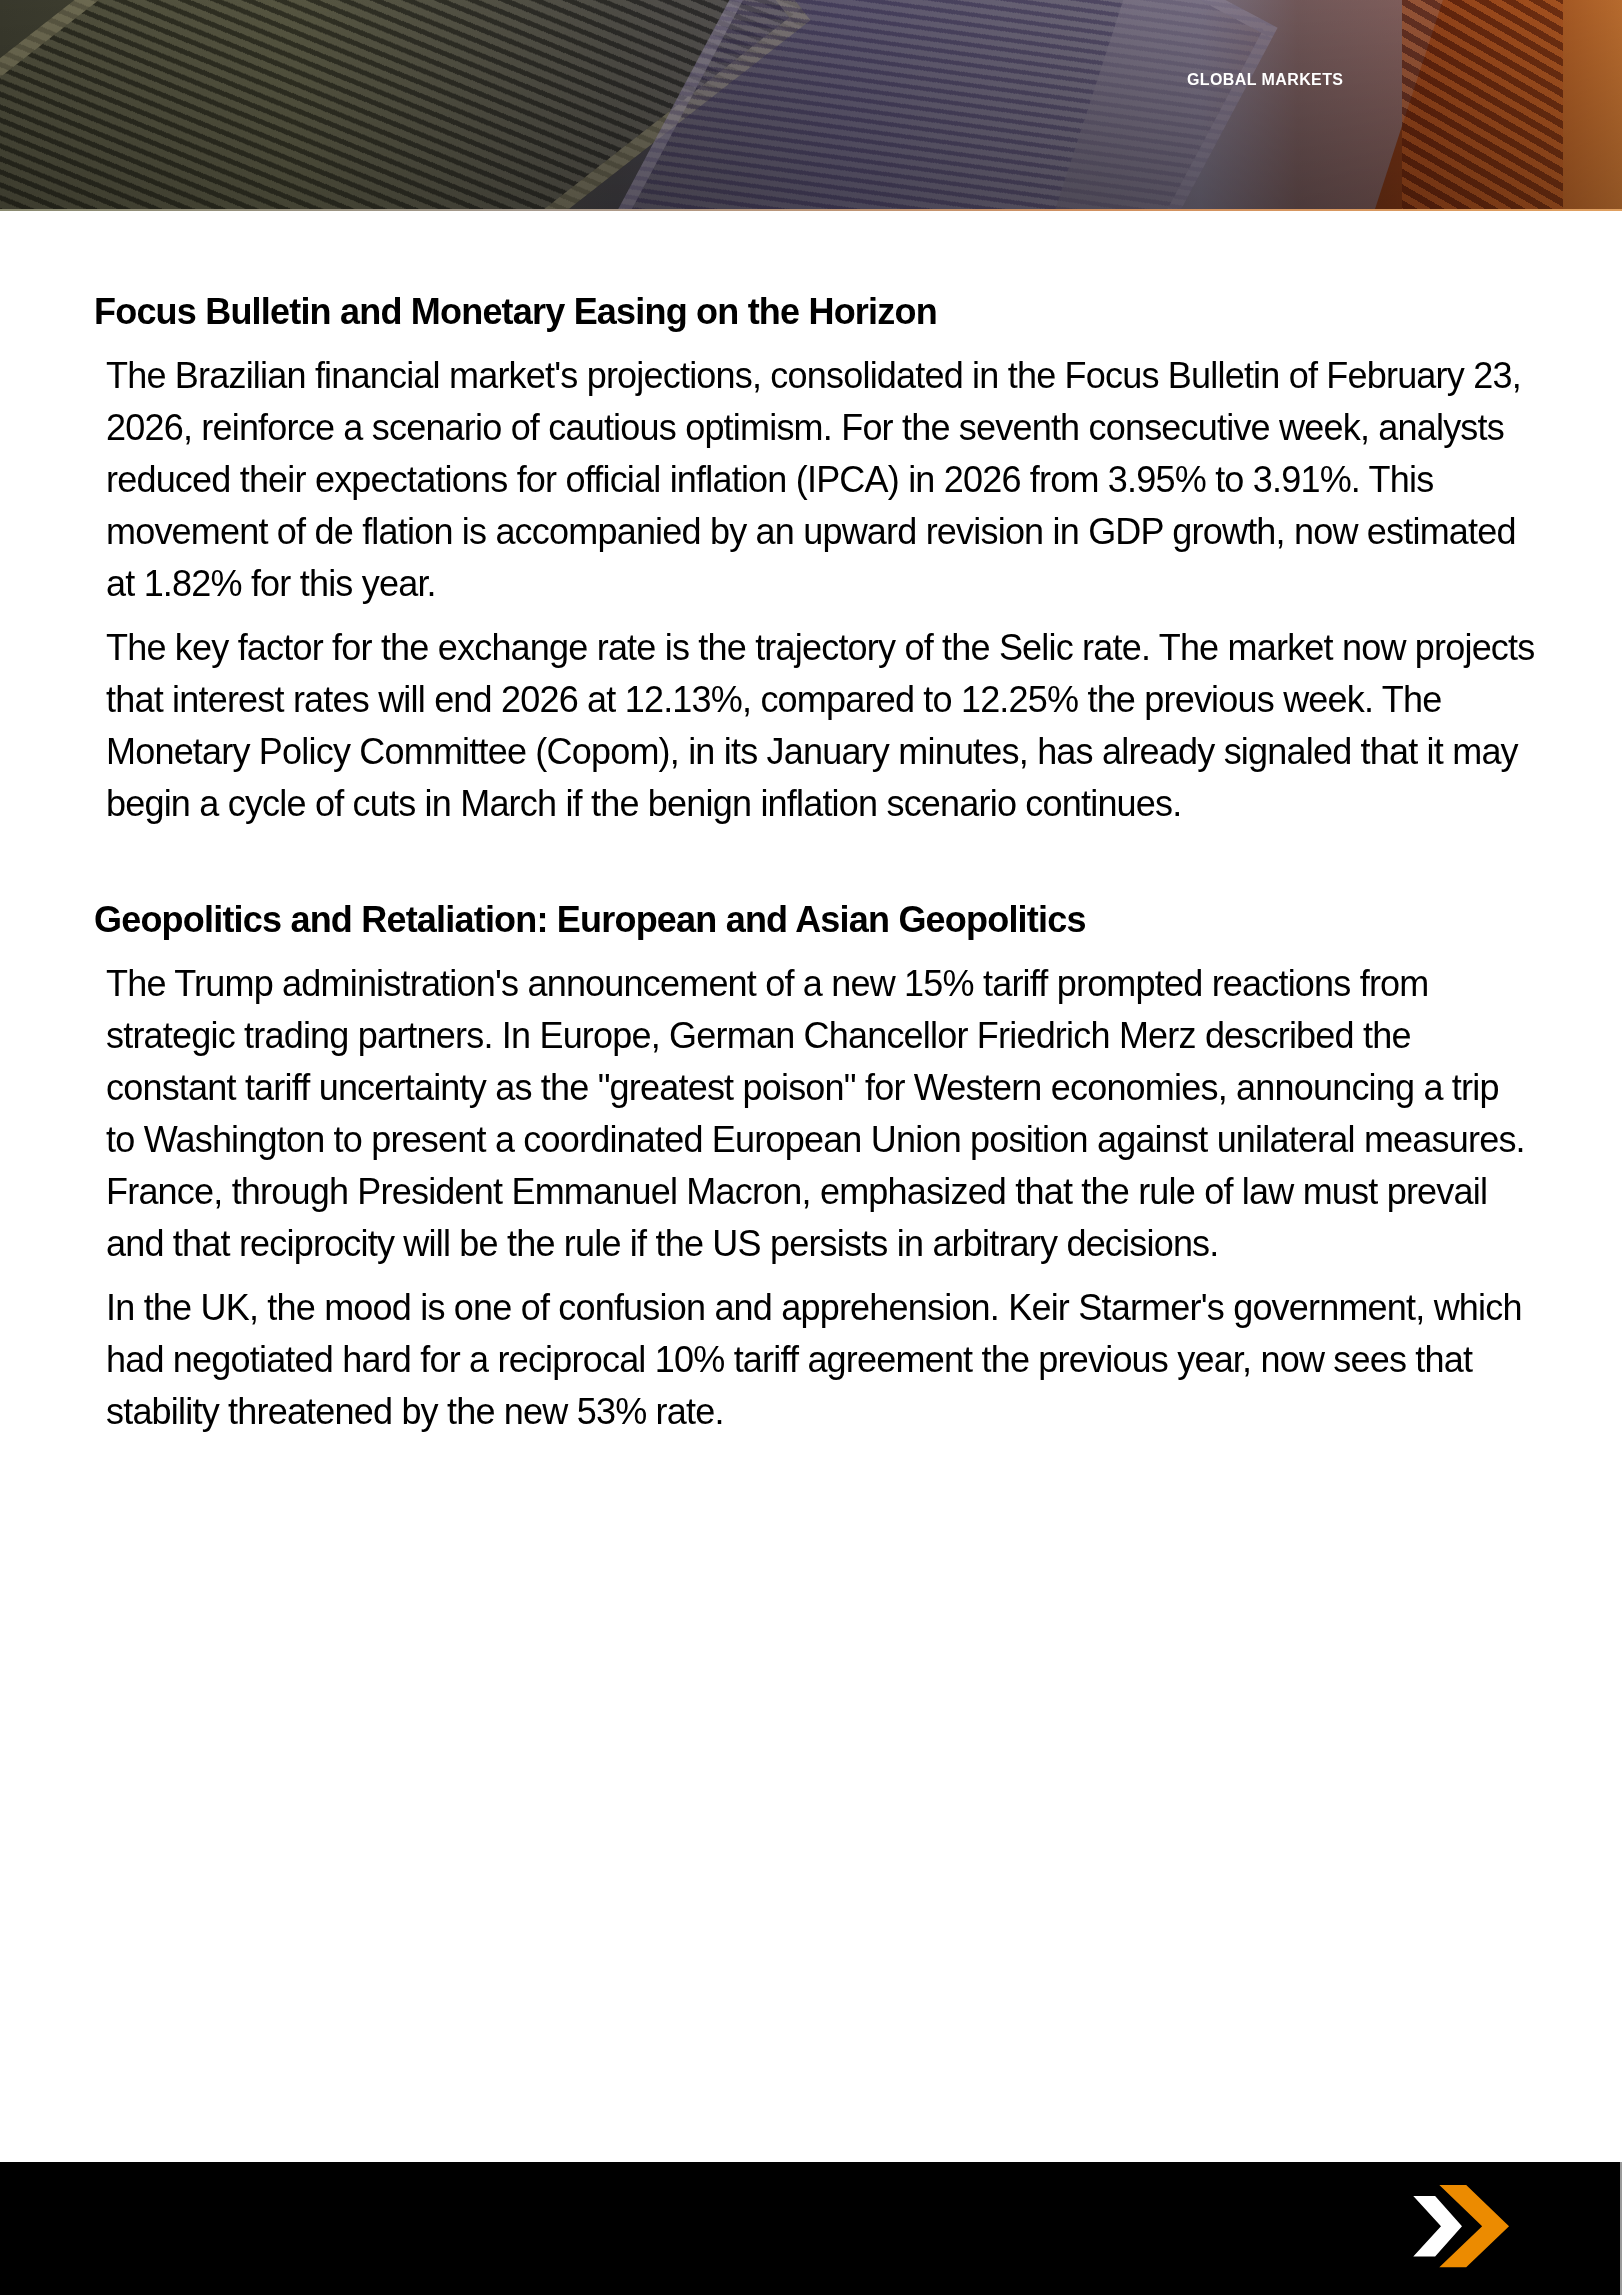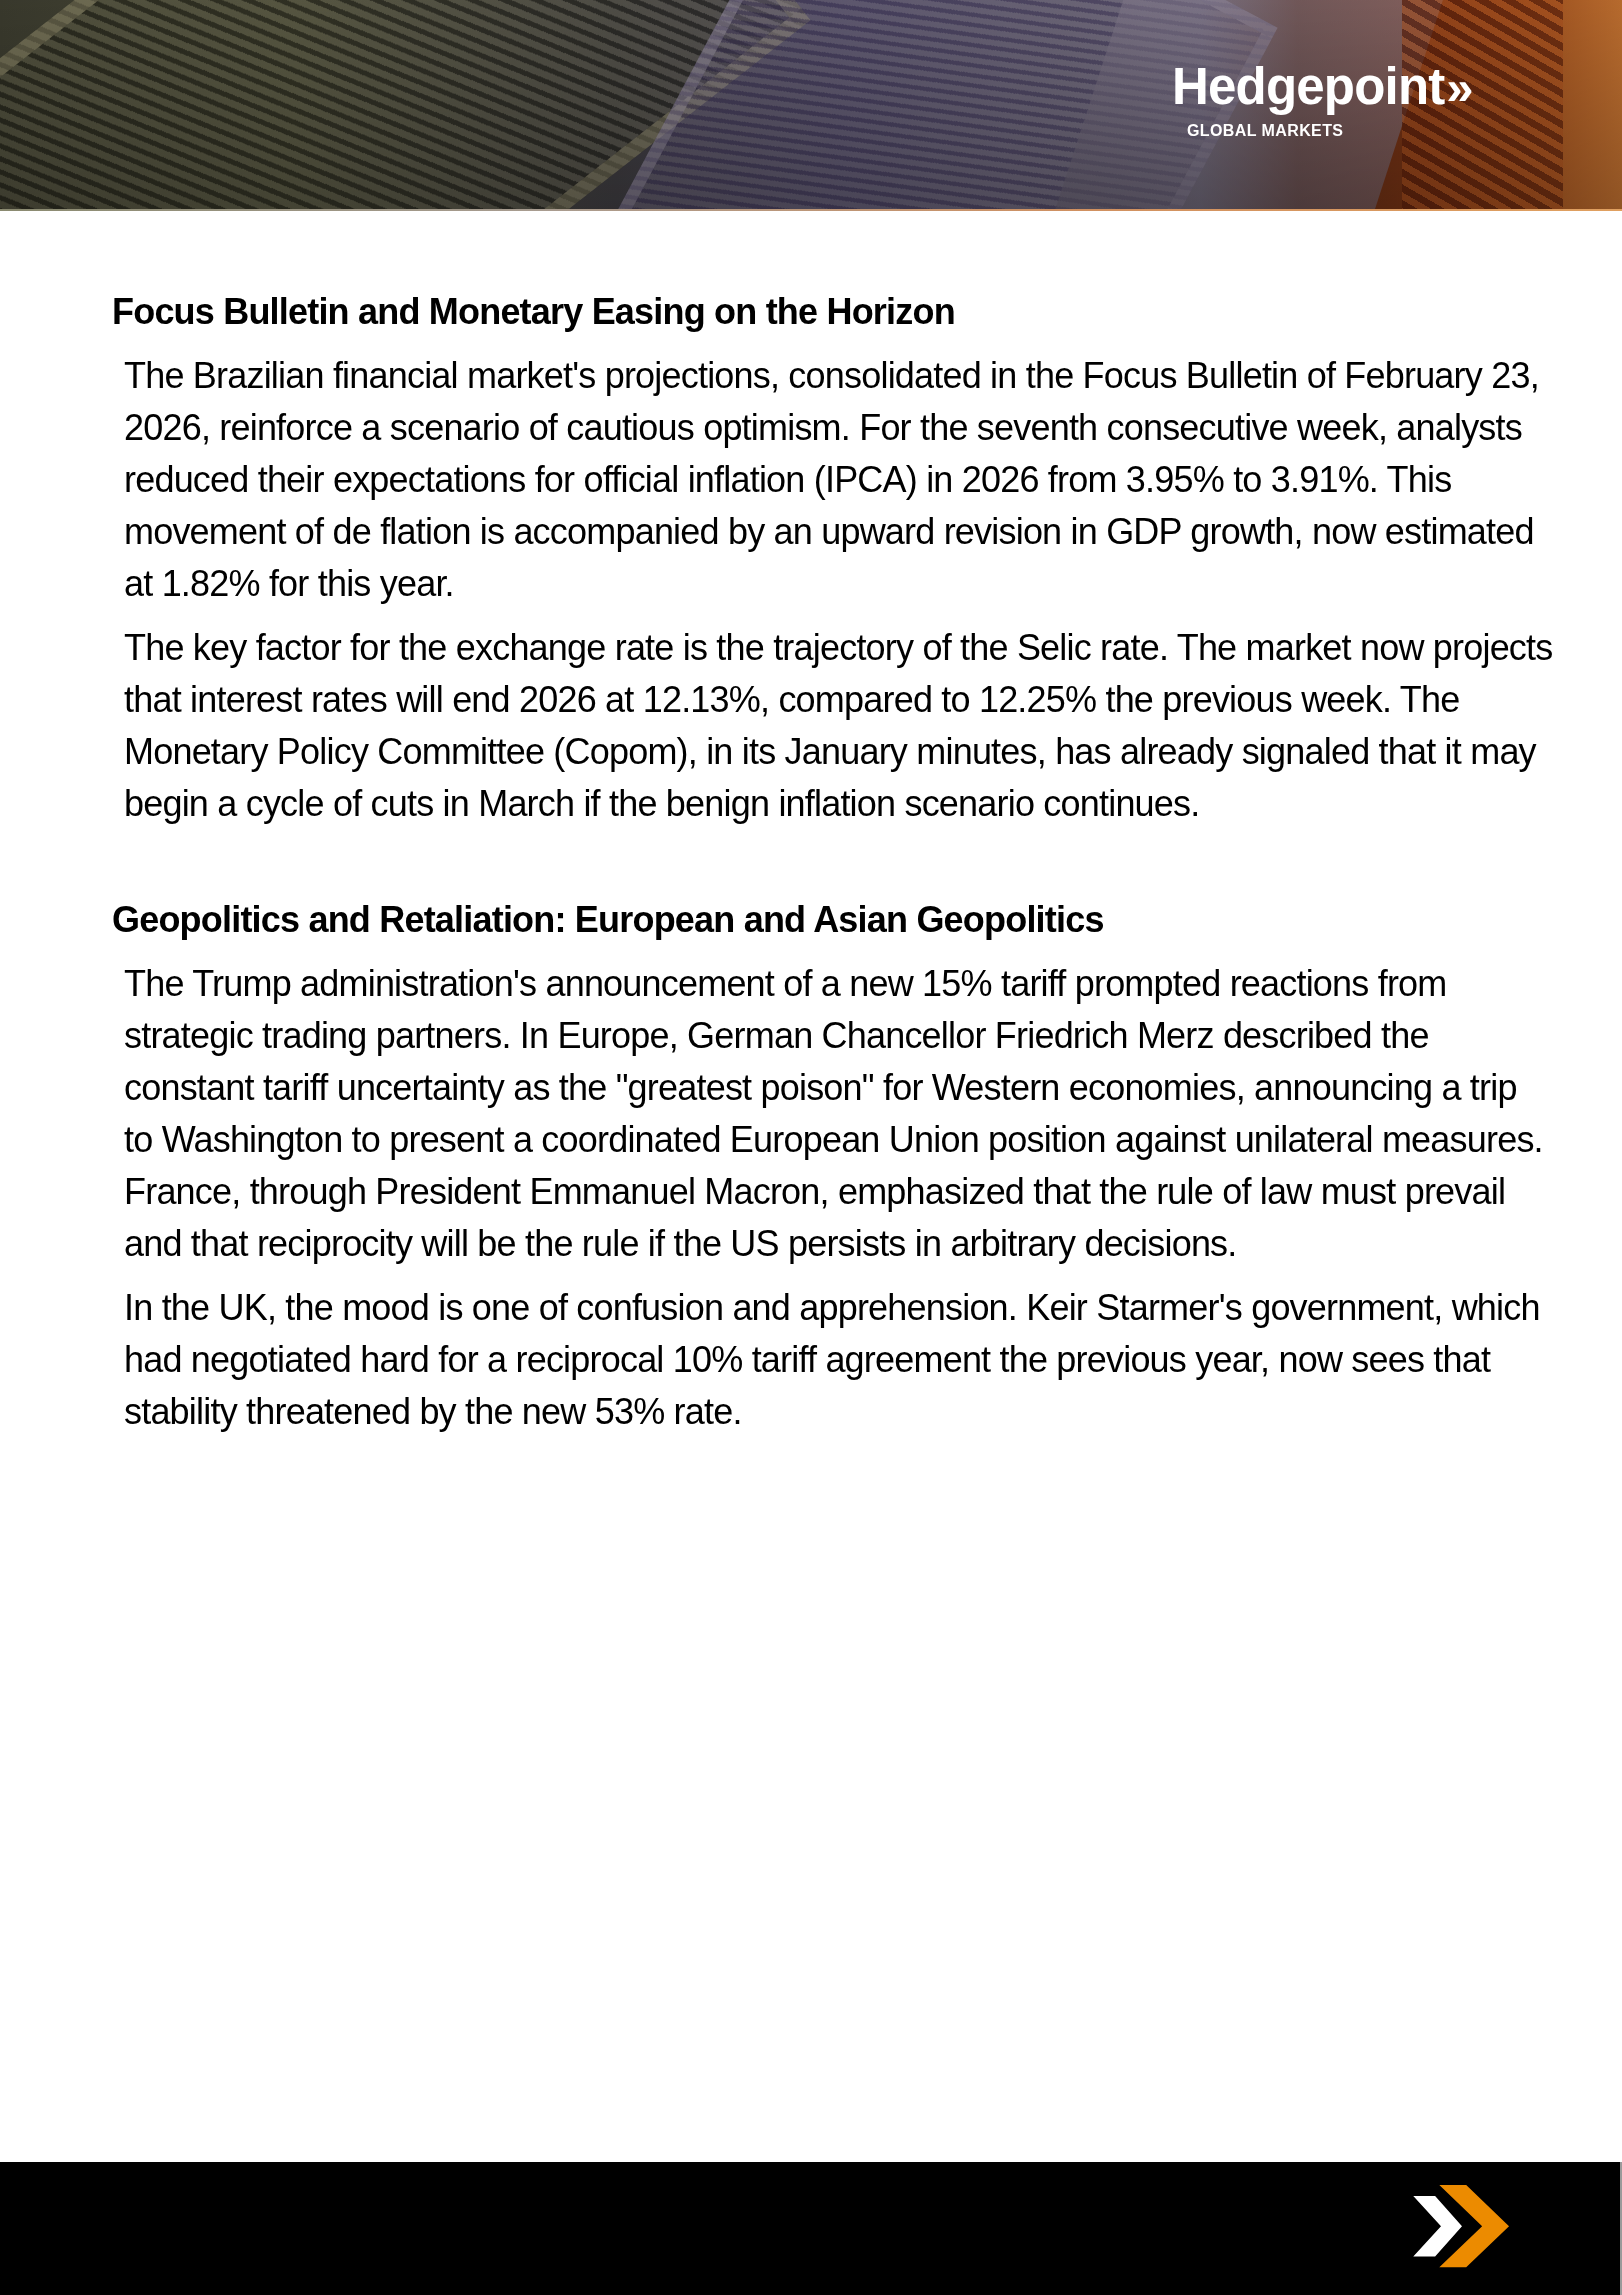--- a/index.html
+++ b/index.html
@@ -27,21 +27,21 @@
     background: linear-gradient(180deg, rgba(0,0,0,0.05) 0%, rgba(0,0,0,0.25) 100%); }
   .banner .edge { position: absolute; left: 0; bottom: 0; width: 100%; height: 2.5px;
     background: linear-gradient(90deg, #8a8a70, #a89c90, #d09060, #e0a060); }
 
   .logo { position: absolute; left: 1172px; top: 61px; color: #ffffff; }
   .logo-word { font-size: 51px; font-weight: bold; letter-spacing: -0.8px; line-height: 1; white-space: nowrap; }
   .logo-chev { font-size: 49px; margin-left: 1.7px; }
   .logo-sub { font-size: 16px; font-weight: bold; letter-spacing: 0.4px; margin-top: 10px; margin-left: 15px; }
 
   .content {
-    position: absolute; left: 112px; top: 286px; width: 1453px;
+    position: absolute; left: 94px; top: 286px; width: 1453px;
     color: #000000; font-size: 36px; line-height: 52px; letter-spacing: -0.8px;
   }
   .content p { margin: 12px; }
   .content h2 { margin: 0; font-size: 36px; line-height: 52px; font-weight: bold; letter-spacing: -0.8px; }
   .spacer { height: 52px; }
 
   .footer {
     position: absolute; left: 0; top: 2162px; width: 1620px; height: 133px; background: #000000;
   }
   .footer-logo { position: absolute; left: 1413px; top: 23px; width: 98px; height: 84px; }
@@ -52,23 +52,20 @@
 
 <div class="banner">
   <div class="note n1"></div>
   <div class="note n2"></div>
   <div class="note n3"></div>
   <div class="note n4"></div>
   <div class="shade"></div>
   <div class="edge"></div>
 
   <div class="logo">
-    <div class="logo-word">
-      <span>Hedgepoint</span><span class="logo-chev">»</span>
-    </div>
     <div class="logo-sub">GLOBAL MARKETS</div>
   </div>
 </div>
 
 <div class="content">
   <section>
     <h2>Focus Bulletin and Monetary Easing on the Horizon</h2>
     <p>The Brazilian financial market's projections, consolidated in the Focus Bulletin of February 23, 2026, reinforce a scenario of cautious optimism. For the seventh consecutive week, analysts reduced their expectations for official inflation (IPCA) in 2026 from 3.95% to 3.91%. This movement of de flation is accompanied by an upward revision in GDP growth, now estimated at 1.82% for this year.</p>
     <p>The key factor for the exchange rate is the trajectory of the Selic rate. The market now projects that interest rates will end 2026 at 12.13%, compared to 12.25% the previous week. The Monetary Policy Committee (Copom), in its January minutes, has already signaled that it may begin a cycle of cuts in March if the benign inflation scenario continues.</p>
   </section>

